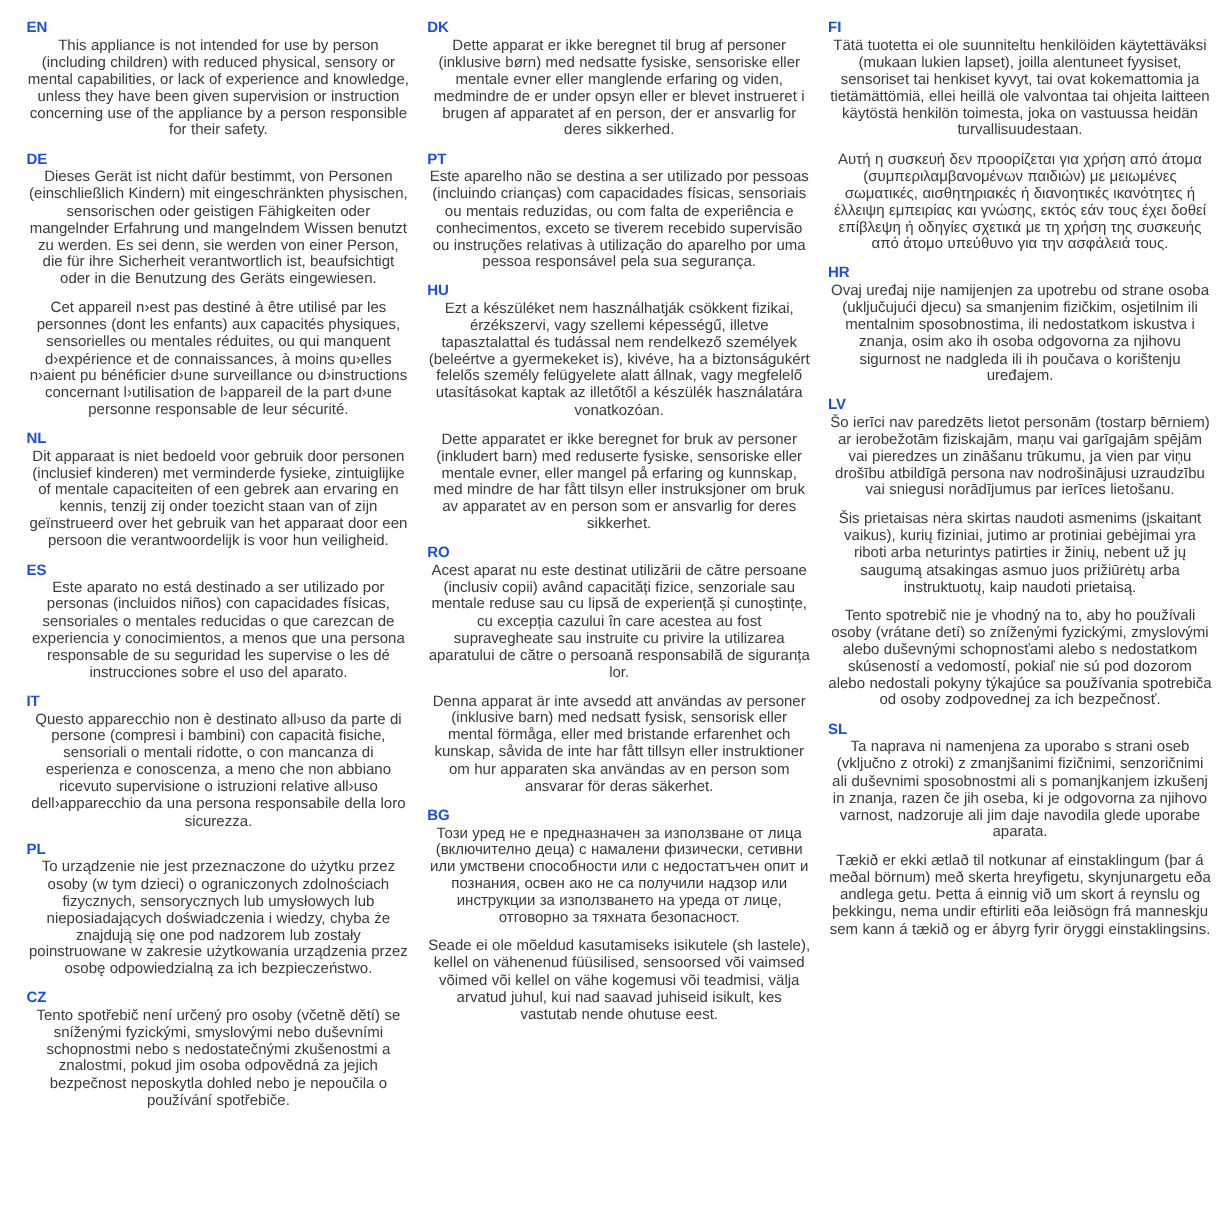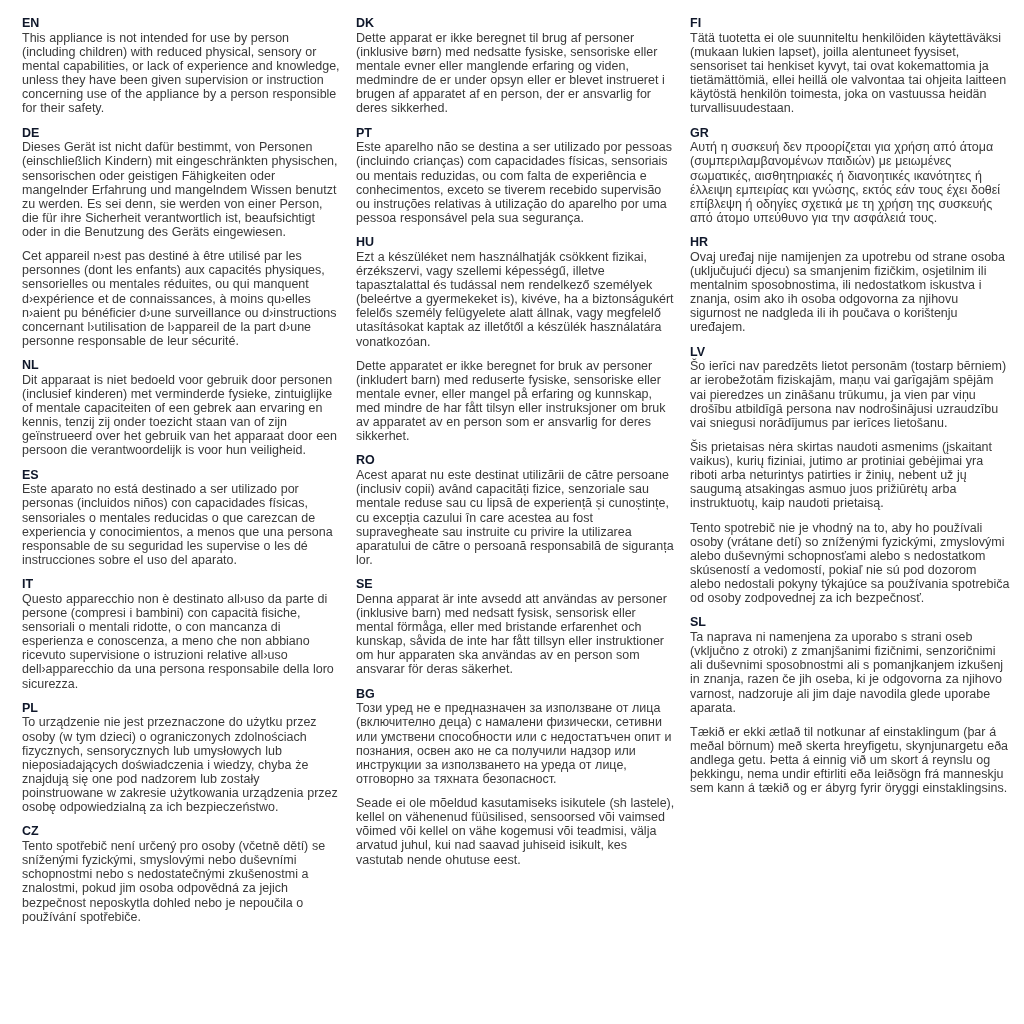--- a/index.html
+++ b/index.html
@@ -22,27 +22,28 @@
     width: 320px;
     flex: 0 0 auto;
   }
   .section {
     margin-bottom: 10px;
   }
   .code {
     font-weight: bold;
     font-size: 12.5px;
     line-height: 1.18;
-    color: #0f172a;
+    color: #1d4ed8;
   }
   .text {
     font-size: 12.5px;
     line-height: 1.13;
     color: #3a3a3a;
     word-spacing: 0.2px;
+    text-align: center;
   }
 </style>
 </head>
 <body>
 
 <div class="page">
   <div class="col">
       <div class="section">
         <div class="code">EN</div>
         <div class="text">This appliance is not intended for use by person (including children) with reduced physical, sensory or mental capabilities, or lack of experience and knowledge, unless they have been given supervision or instruction concerning use of the appliance by a person responsible for their safety.</div>
@@ -89,38 +90,36 @@
         <div class="text">Ezt a készüléket nem használhatják csökkent fizikai, érzékszervi, vagy szellemi képességű, illetve tapasztalattal és tudással nem rendelkező személyek (beleértve a gyermekeket is), kivéve, ha a biztonságukért felelős személy felügyelete alatt állnak, vagy megfelelő utasításokat kaptak az illetőtől a készülék használatára vonatkozóan.</div>
       </div>
       <div class="section">
         <div class="text">Dette apparatet er ikke beregnet for bruk av personer (inkludert barn) med reduserte fysiske, sensoriske eller mentale evner, eller mangel på erfaring og kunnskap, med mindre de har fått tilsyn eller instruksjoner om bruk av apparatet av en person som er ansvarlig for deres sikkerhet.</div>
       </div>
       <div class="section">
         <div class="code">RO</div>
         <div class="text">Acest aparat nu este destinat utilizării de către persoane (inclusiv copii) având capacități fizice, senzoriale sau mentale reduse sau cu lipsă de experiență și cunoștințe, cu excepția cazului în care acestea au fost supravegheate sau instruite cu privire la utilizarea aparatului de către o persoană responsabilă de siguranța lor.</div>
       </div>
       <div class="section">
-        <div class="code">SE</div>
         <div class="text">Denna apparat är inte avsedd att användas av personer (inklusive barn) med nedsatt fysisk, sensorisk eller mental förmåga, eller med bristande erfarenhet och kunskap, såvida de inte har fått tillsyn eller instruktioner om hur apparaten ska användas av en person som ansvarar för deras säkerhet.</div>
       </div>
       <div class="section">
         <div class="code">BG</div>
         <div class="text">Този уред не е предназначен за използване от лица (включително деца) с намалени физически, сетивни или умствени способности или с недостатъчен опит и познания, освен ако не са получили надзор или инструкции за използването на уреда от лице, отговорно за тяхната безопасност.</div>
       </div>
       <div class="section">
         <div class="text">Seade ei ole mõeldud kasutamiseks isikutele (sh lastele), kellel on vähenenud füüsilised, sensoorsed või vaimsed võimed või kellel on vähe kogemusi või teadmisi, välja arvatud juhul, kui nad saavad juhiseid isikult, kes vastutab nende ohutuse eest.</div>
       </div>
     </div>
   <div class="col">
       <div class="section">
         <div class="code">FI</div>
         <div class="text">Tätä tuotetta ei ole suunniteltu henkilöiden käytettäväksi (mukaan lukien lapset), joilla alentuneet fyysiset, sensoriset tai henkiset kyvyt, tai ovat kokemattomia ja tietämättömiä, ellei heillä ole valvontaa tai ohjeita laitteen käytöstä henkilön toimesta, joka on vastuussa heidän turvallisuudestaan.</div>
       </div>
       <div class="section">
-        <div class="code">GR</div>
         <div class="text">Αυτή η συσκευή δεν προορίζεται για χρήση από άτομα (συμπεριλαμβανομένων παιδιών) με μειωμένες σωματικές, αισθητηριακές ή διανοητικές ικανότητες ή έλλειψη εμπειρίας και γνώσης, εκτός εάν τους έχει δοθεί επίβλεψη ή οδηγίες σχετικά με τη χρήση της συσκευής από άτομο υπεύθυνο για την ασφάλειά τους.</div>
       </div>
       <div class="section">
         <div class="code">HR</div>
         <div class="text">Ovaj uređaj nije namijenjen za upotrebu od strane osoba (uključujući djecu) sa smanjenim fizičkim, osjetilnim ili mentalnim sposobnostima, ili nedostatkom iskustva i znanja, osim ako ih osoba odgovorna za njihovu sigurnost ne nadgleda ili ih poučava o korištenju uređajem.</div>
       </div>
       <div class="section">
         <div class="code">LV</div>
         <div class="text">Šo ierīci nav paredzēts lietot personām (tostarp bērniem) ar ierobežotām fiziskajām, maņu vai garīgajām spējām vai pieredzes un zināšanu trūkumu, ja vien par viņu drošību atbildīgā persona nav nodrošinājusi uzraudzību vai sniegusi norādījumus par ierīces lietošanu.</div>
       </div>

